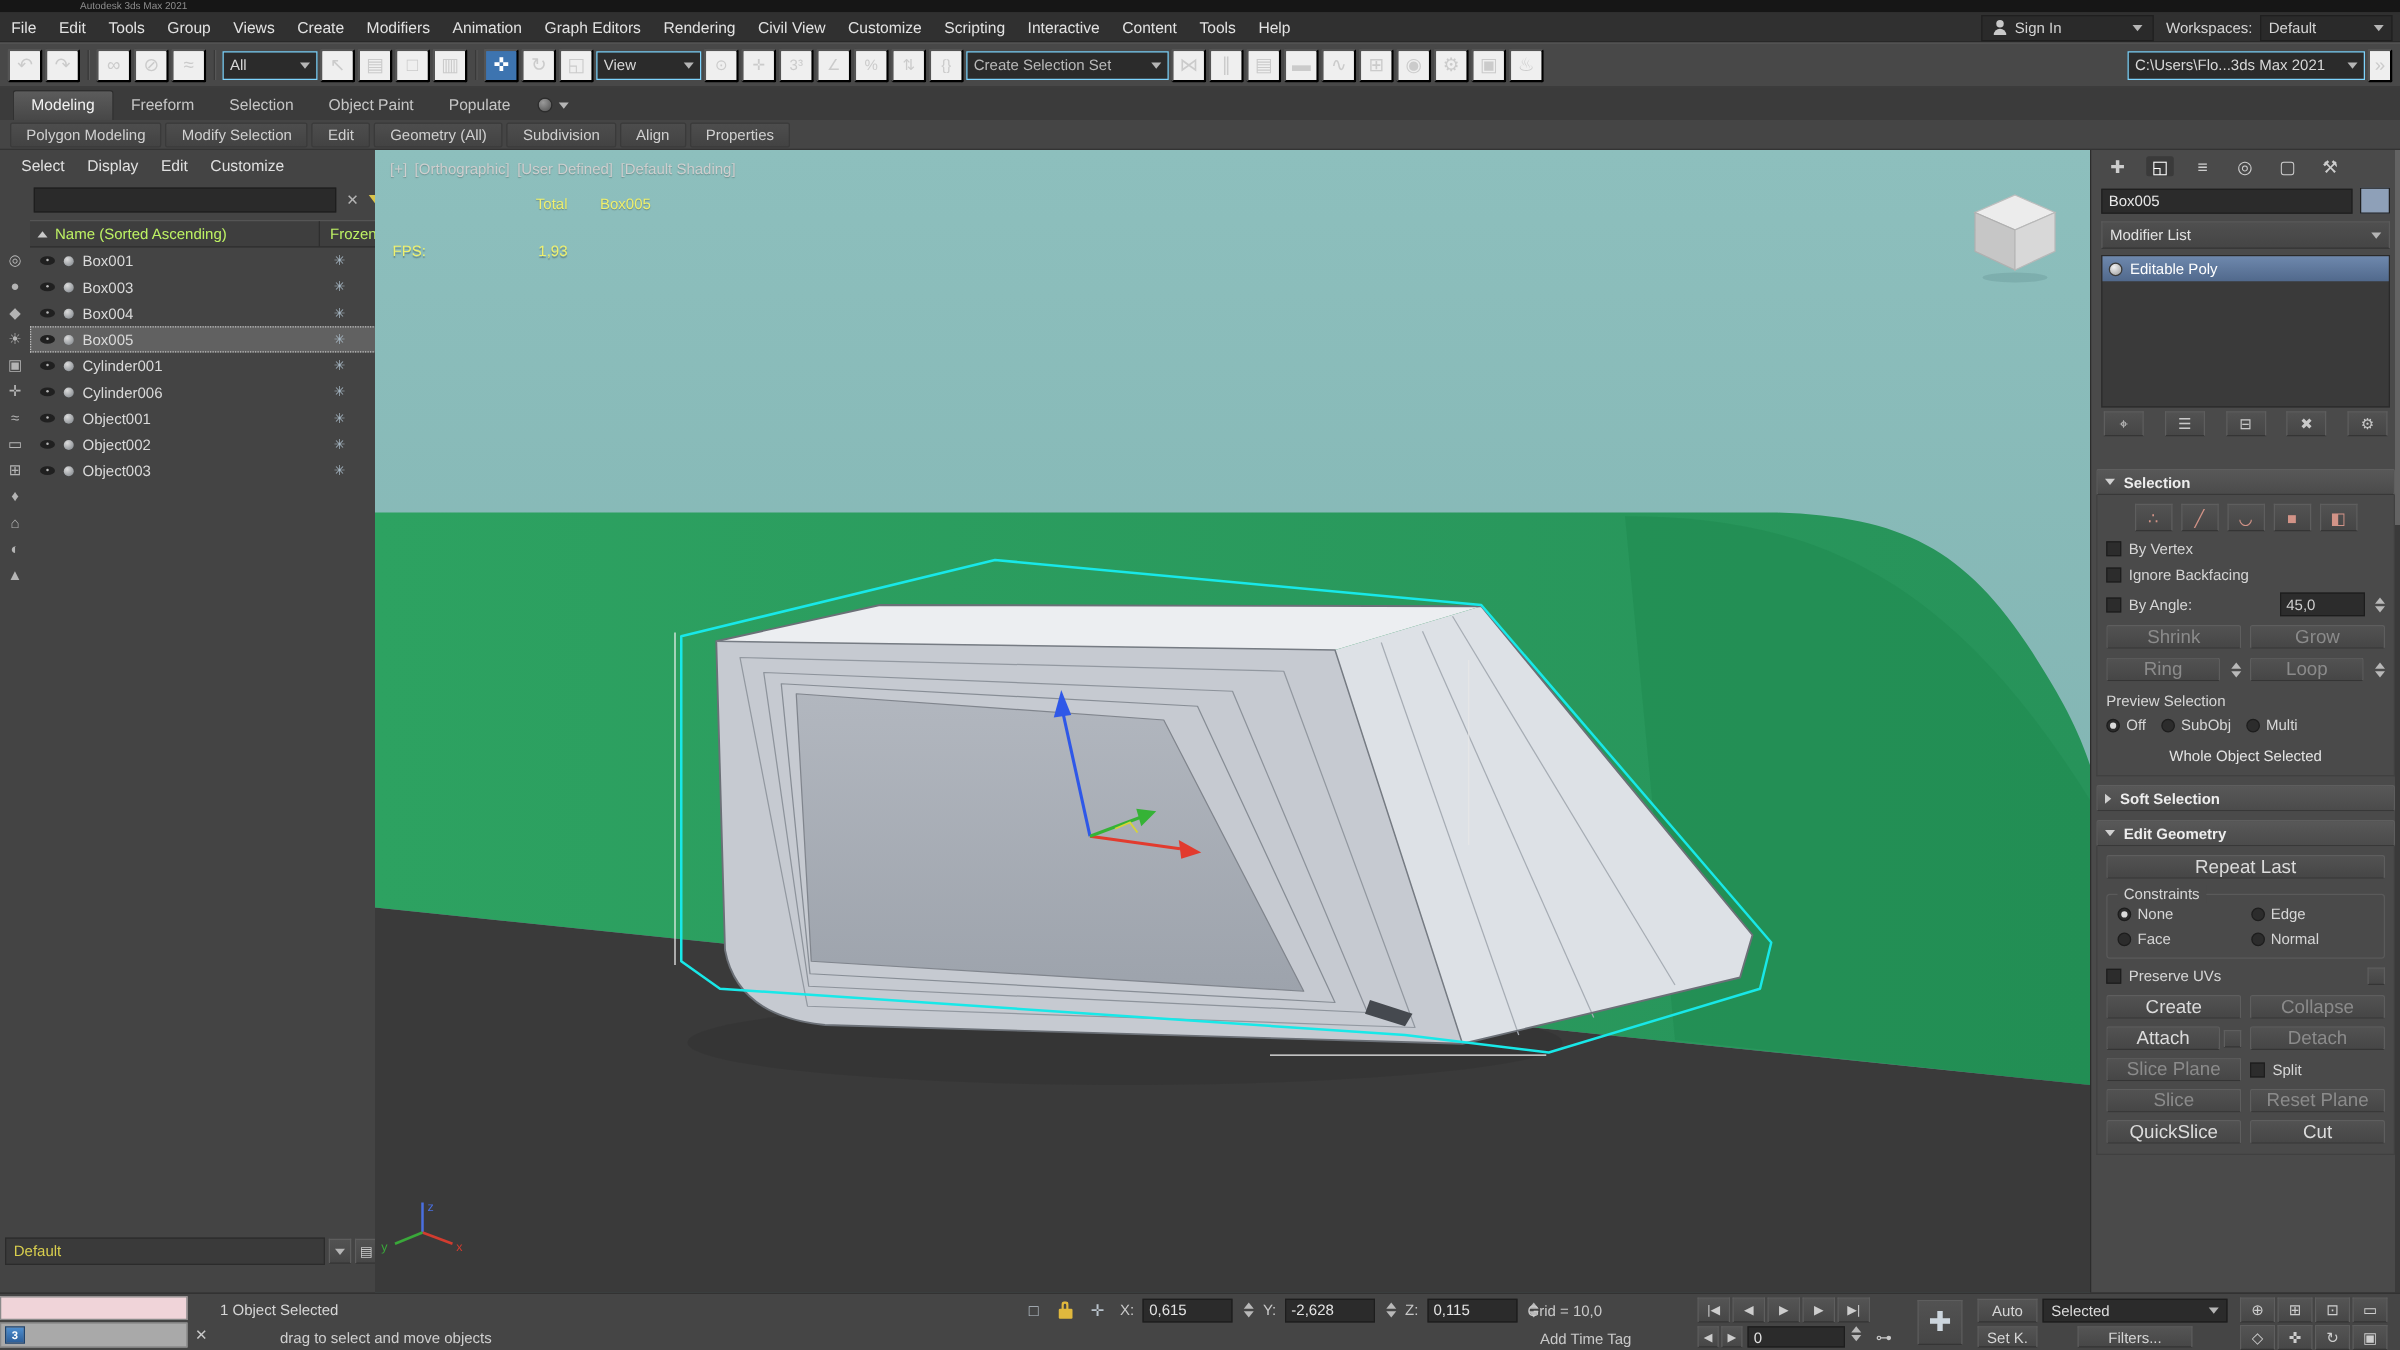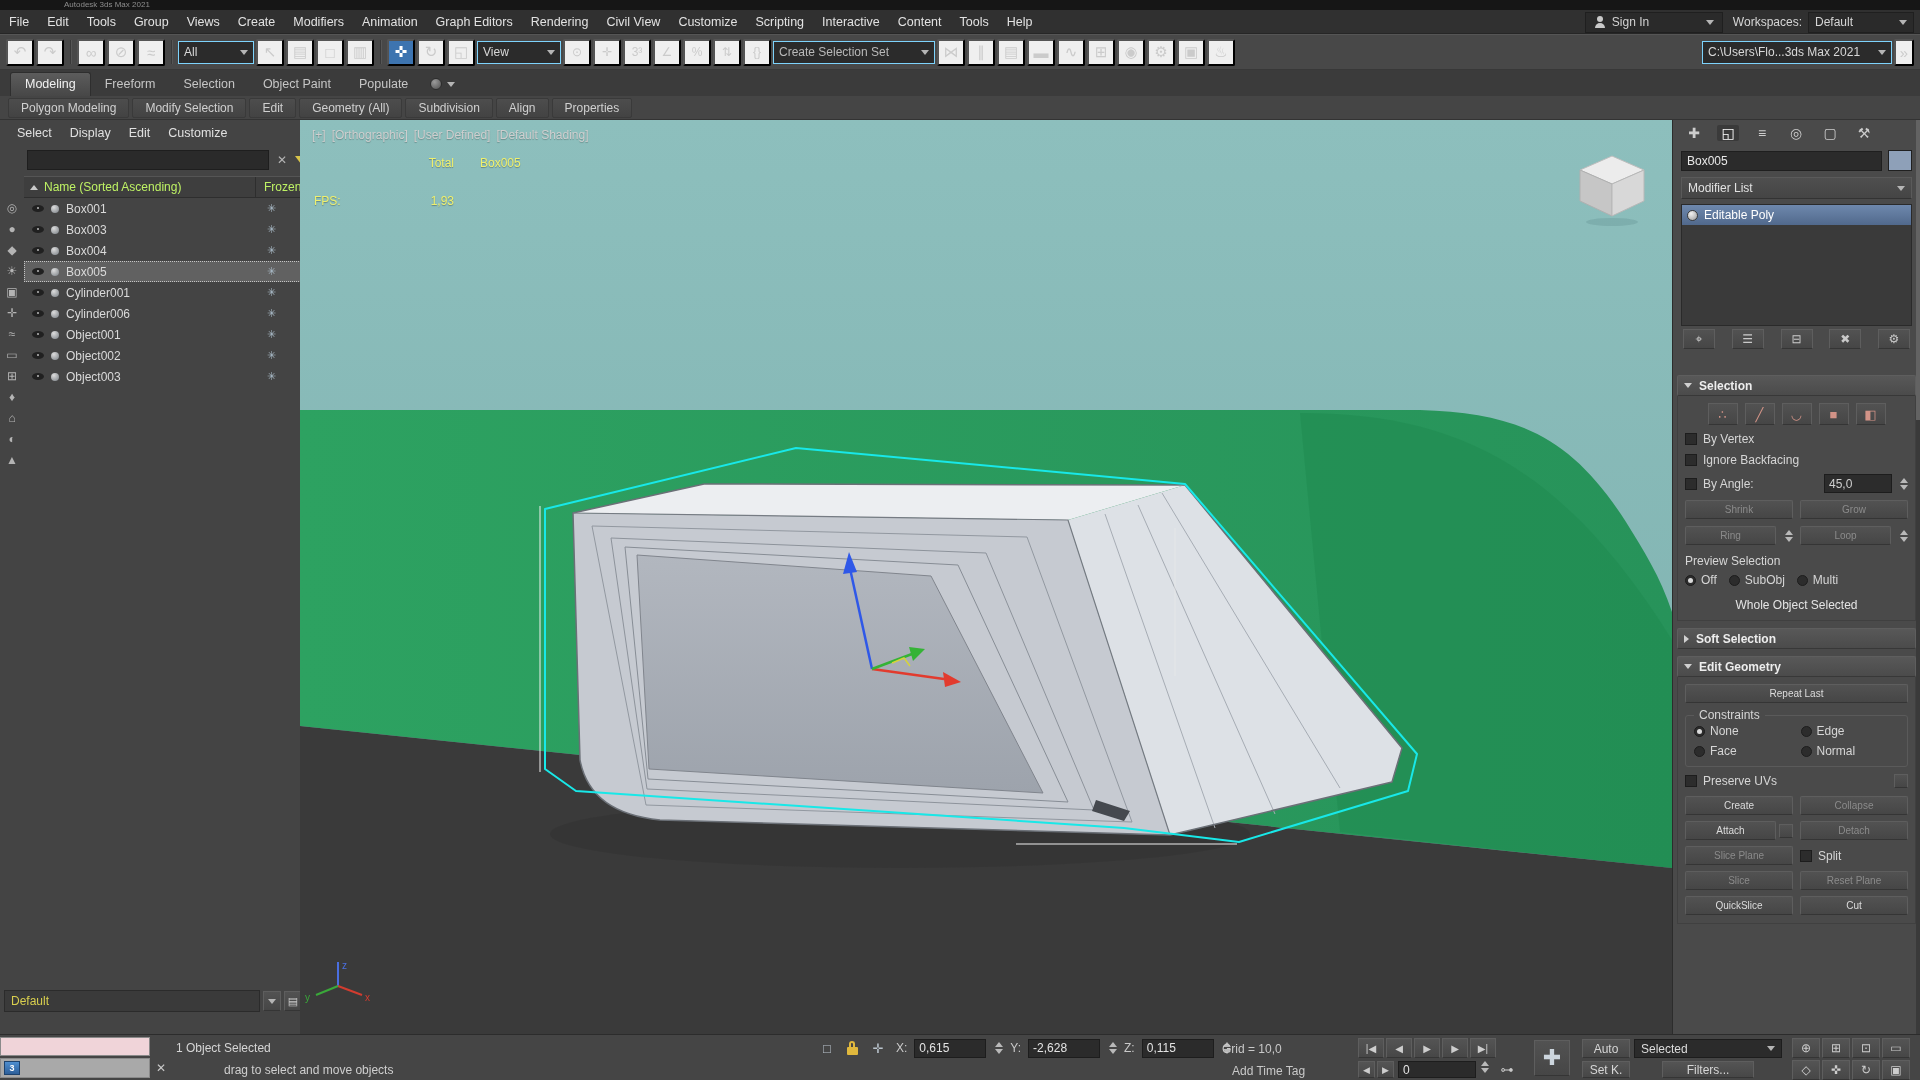--- a/index.html
+++ b/index.html
@@ -105,21 +105,21 @@
   .rollout-body{padding:7px 7px 8px;background:#4a4a4a;border:1px solid #404040;border-top:none;}
   .sub-icons{display:flex;justify-content:center;gap:7px;}
   .sub-btn{width:30px;height:22px;background:linear-gradient(#525252,#464646);border:1px solid #5e5e5e;border-bottom-color:#353535;color:#d29387;display:flex;align-items:center;justify-content:center;font-size:13px;box-sizing:border-box;}
   .chk-row{display:flex;align-items:center;gap:6px;margin-top:7px;color:#d6d6d6;}
   .chk{width:12px;height:12px;background:#2c2c2c;border:1px solid #1d1d1d;flex:0 0 auto;box-sizing:border-box;}
   .num-field{width:58px;height:17px;background:#2c2c2c;border:1px solid #1d1d1d;color:#cfcfcf;display:flex;align-items:center;padding:0 4px;margin-left:auto;}
   .spin{display:flex;flex-direction:column;gap:2px;margin-left:2px;}
   .sp-up{width:0;height:0;border-left:4px solid transparent;border-right:4px solid transparent;border-bottom:5px solid #b9b9b9;}
   .sp-dn{width:0;height:0;border-left:4px solid transparent;border-right:4px solid transparent;border-top:5px solid #b9b9b9;}
   .btn2-row{display:flex;gap:7px;margin-top:7px;align-items:center;}
-  .pbtn{flex:1;height:19px;background:linear-gradient(#525252,#464646);border:1px solid #5e5e5e;border-bottom-color:#353535;color:#dcdcdc;display:flex;align-items:center;justify-content:center;font-size:10px;border-radius:2px;box-sizing:border-box;}
+  .pbtn{flex:1;height:19px;background:linear-gradient(#525252,#464646);border:1px solid #5e5e5e;border-bottom-color:#353535;color:#dcdcdc;display:flex;align-items:center;justify-content:center;font-size:15px;border-radius:2px;box-sizing:border-box;}
   .pbtn.disabled{color:#8b8b8b;}
   .lbl{color:#d6d6d6;}
   .radio-row{display:flex;gap:12px;margin-top:5px;align-items:center;}
   .radio-item{display:flex;align-items:center;gap:5px;color:#d6d6d6;}
   .radio{width:11px;height:11px;border-radius:50%;background:#2c2c2c;border:1px solid #1d1d1d;position:relative;box-sizing:border-box;flex:0 0 auto;}
   .radio-item.sel .radio::after{content:"";position:absolute;inset:2px;background:#dadada;border-radius:50%;}
   .status-line{text-align:center;margin-top:11px;color:#e4e4e4;}
   .groupbox{border:1px solid #5a5a5a;border-radius:3px;margin-top:12px;padding:8px 8px 8px;position:relative;}
   .groupbox-label{position:absolute;top:-8px;left:8px;background:#4a4a4a;padding:0 5px;color:#d6d6d6;}
   .grid2{display:grid;grid-template-columns:1fr 1fr;gap:6px 8px;margin-top:0;}

